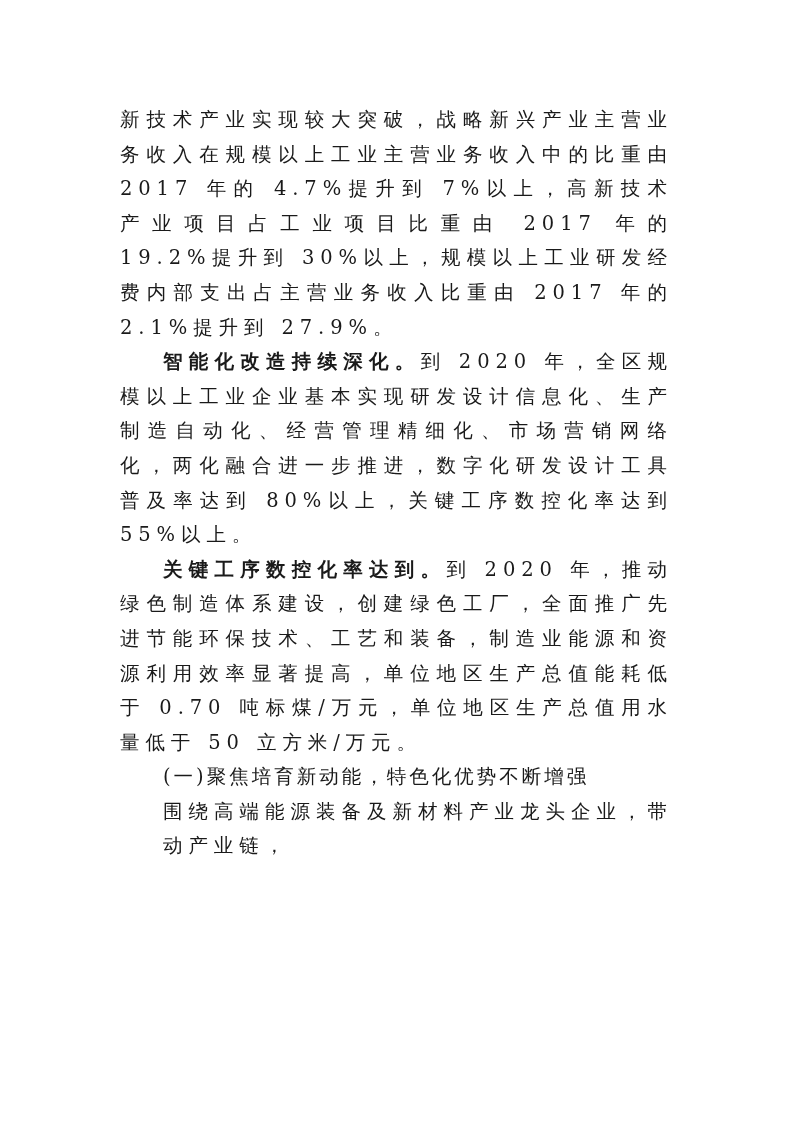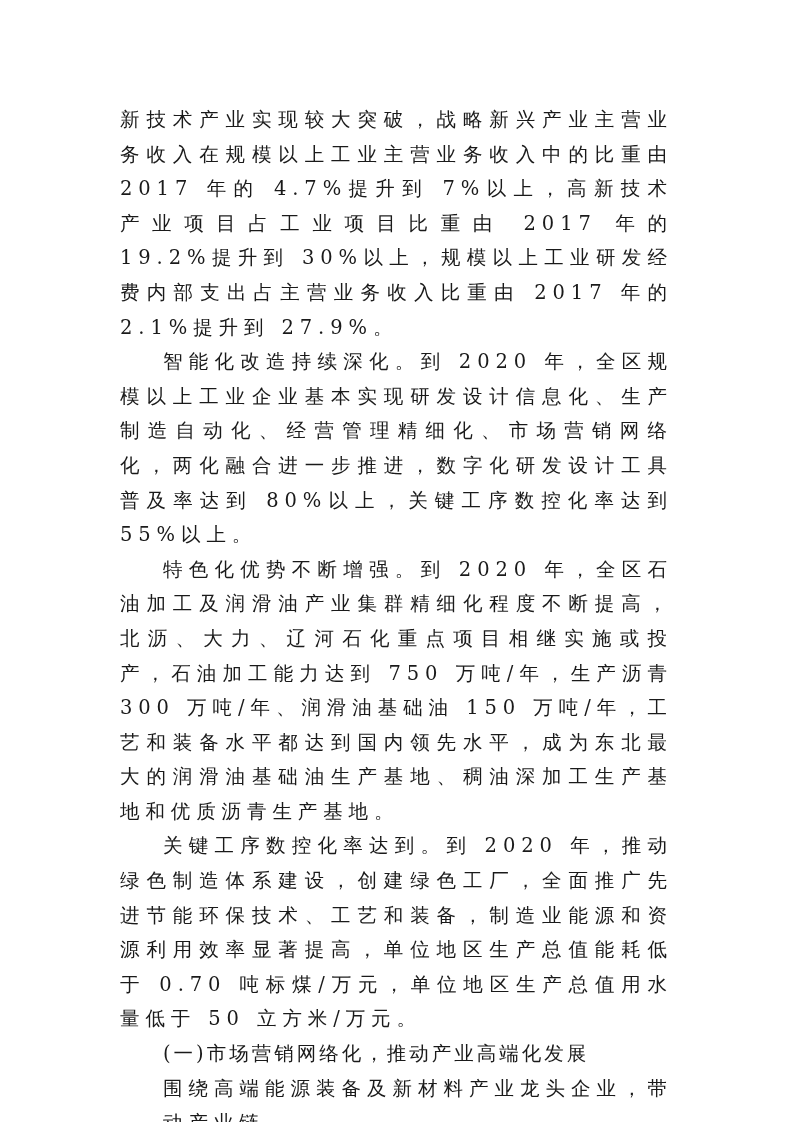--- a/index.html
+++ b/index.html
@@ -2,29 +2,28 @@
 <html><head>
 <meta charset="utf-8">
 <style>
   html, body { margin: 0; padding: 0; background: #ffffff; }
   body { width: 793px; height: 1122px; position: relative; overflow: hidden; }
   .page { position: absolute; left: 120px; top: 103px; width: 553px; color: #1a1a1a;
           font-family: "DejaVu Serif", "Liberation Serif", serif; }
   .p { font-size: 19.5px; line-height: 34.6px; letter-spacing: 5.9px; margin: 0;
        text-align: justify; text-align-last: left; }
   .indent { text-indent: 43px; }
-  .lead { font-weight: normal; }
+  .lead { font-weight: bold; }
   .heading { font-family: "DejaVu Sans", "Liberation Sans", sans-serif; font-weight: bold;
              font-size: 19.5px; line-height: 34.6px; letter-spacing: 1px; margin: 0; padding-left: 43px; }
   .subheading { font-size: 19.5px; line-height: 34.6px; letter-spacing: 3px; margin: 0; padding-left: 43px; }
   .line-indent { padding-left: 43px; }
 </style>
 </head>
 <body>
 
 <div class="page">
   <p class="p">新技术产业实现较大突破，战略新兴产业主营业务收入在规模以上工业主营业务收入中的比重由 2017 年的 4.7%提升到 7%以上，高新技术产业项目占工业项目比重由 2017 年的 19.2%提升到 30%以上，规模以上工业研发经费内部支出占主营业务收入比重由 2017 年的 2.1%提升到 27.9%。</p>
   <p class="p indent"><span class="lead">智能化改造持续深化。</span><span>到 2020 年，全区规模以上工业企业基本实现研发设计信息化、生产制造自动化、经营管理精细化、市场营销网络化，两化融合进一步推进，数字化研发设计工具普及率达到 80%以上，关键工序数控化率达到 55%以上。</span></p>
-  <p class="p indent"><span class="lead">特色化优势不断增强。</span><span>到 2020 年，全区石油加工及润滑油产业集群精细化程度不断提高，北沥、大力、辽河石化重点项目相继实施或投产，石油加工能力达到 750 万吨/年，生产沥青 300 万吨/年、润滑油基础油 150 万吨/年，工艺和装备水平都达到国内领先水平，成为东北最大的润滑油基础油生产基地、稠油深加工生产基地和优质沥青生产基地。</span></p>
   <p class="p indent"><span class="lead">关键工序数控化率达到。</span><span>到 2020 年，推动绿色制造体系建设，创建绿色工厂，全面推广先进节能环保技术、工艺和装备，制造业能源和资源利用效率显著提高，单位地区生产总值能耗低于 0.70 吨标煤/万元，单位地区生产总值用水量低于 50 立方米/万元。</span></p>
-  <p class="subheading">(一)市场营销网络化，推动产业高端化发展</p>
+  <p class="subheading">(一)聚焦培育新动能，特色化优势不断增强</p>
   <p class="p line-indent">围绕高端能源装备及新材料产业龙头企业，带动产业链，</p>
 </div>
 
 </body></html>

